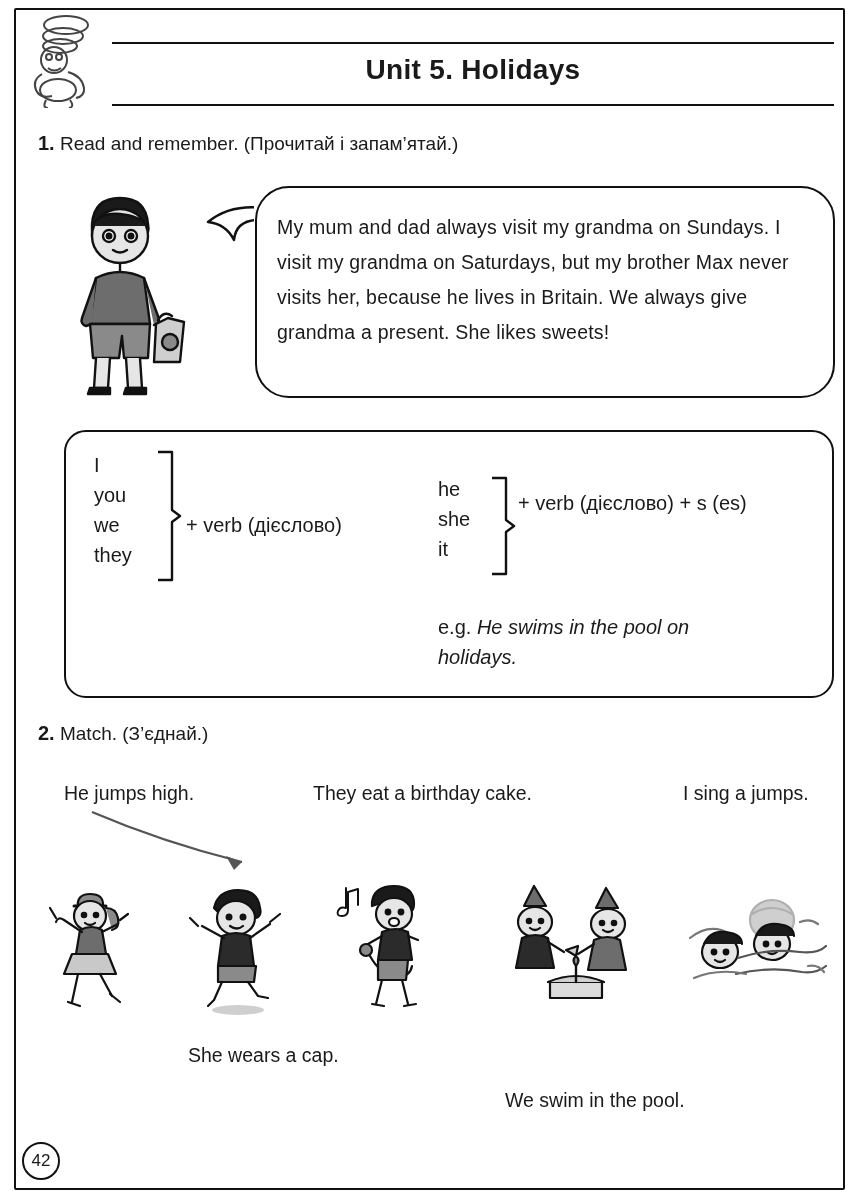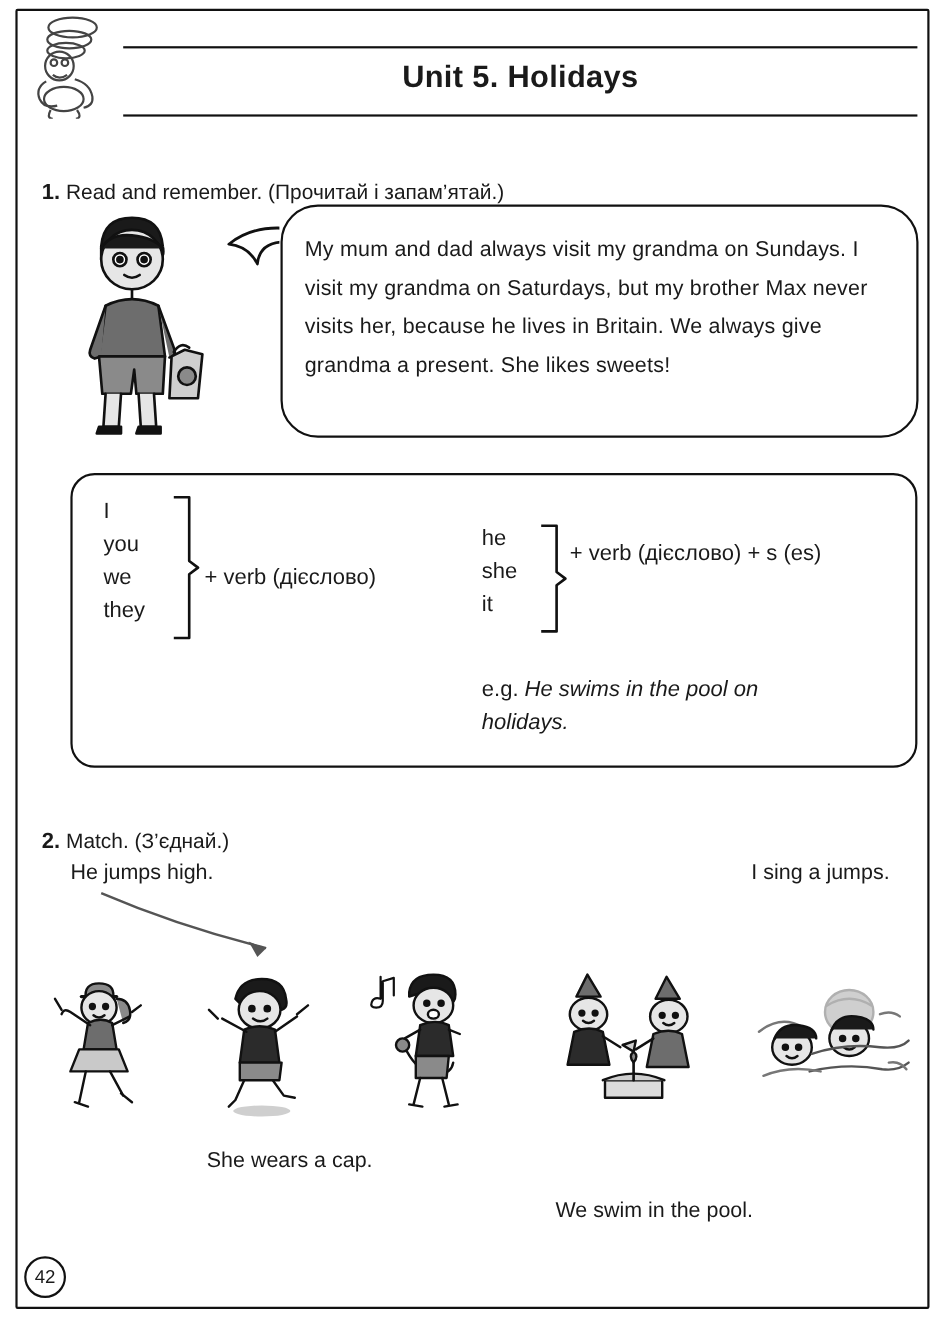--- a/index.html
+++ b/index.html
@@ -57,21 +57,20 @@
     left: 20px;
     top: 12px;
     width: 96px;
     height: 96px;
   }
 
   
   .task-line {
     position: absolute;
     font-size: 19px;
-    margin-top: 32px;
   }
   .task-num {
     font-weight: bold;
     font-size: 20px;
   }
   #task1-line { left: 38px; top: 132px; }
   #task2-line { left: 38px; top: 722px; }
 
   
   .boy {
@@ -276,20 +275,21 @@
   <div class="formula" id="formula-right">+ verb (дієслово) + s (es)</div>
 
   <div class="eg" id="eg-right"><span>e.g. </span><i>He swims in the pool on holidays.</i></div>
 
   <div class="task-line" id="task2-line">
     <span class="task-num">2.</span>
     <span>Match. (З’єднай.)</span>
   </div>
 
   <div class="match-label" id="m-label-1">He jumps high.</div>
+  <div class="match-label" id="m-label-2">They eat a birthday cake.</div>
   <div class="match-label" id="m-label-3">I sing a jumps.</div>
   <div class="match-label" id="m-label-4">She wears a cap.</div>
   <div class="match-label" id="m-label-5">We swim in the pool.</div>
 
   <svg class="arrow" viewBox="0 0 190 70">
     <path d="M4 6 q70 30 150 50" fill="none" stroke="#555" stroke-width="2.2"></path>
     <path d="M154 56 l-16 -6 l8 14 z" fill="#555"></path>
   </svg>
 
   <svg class="fig" id="fig1" viewBox="0 0 130 140">

